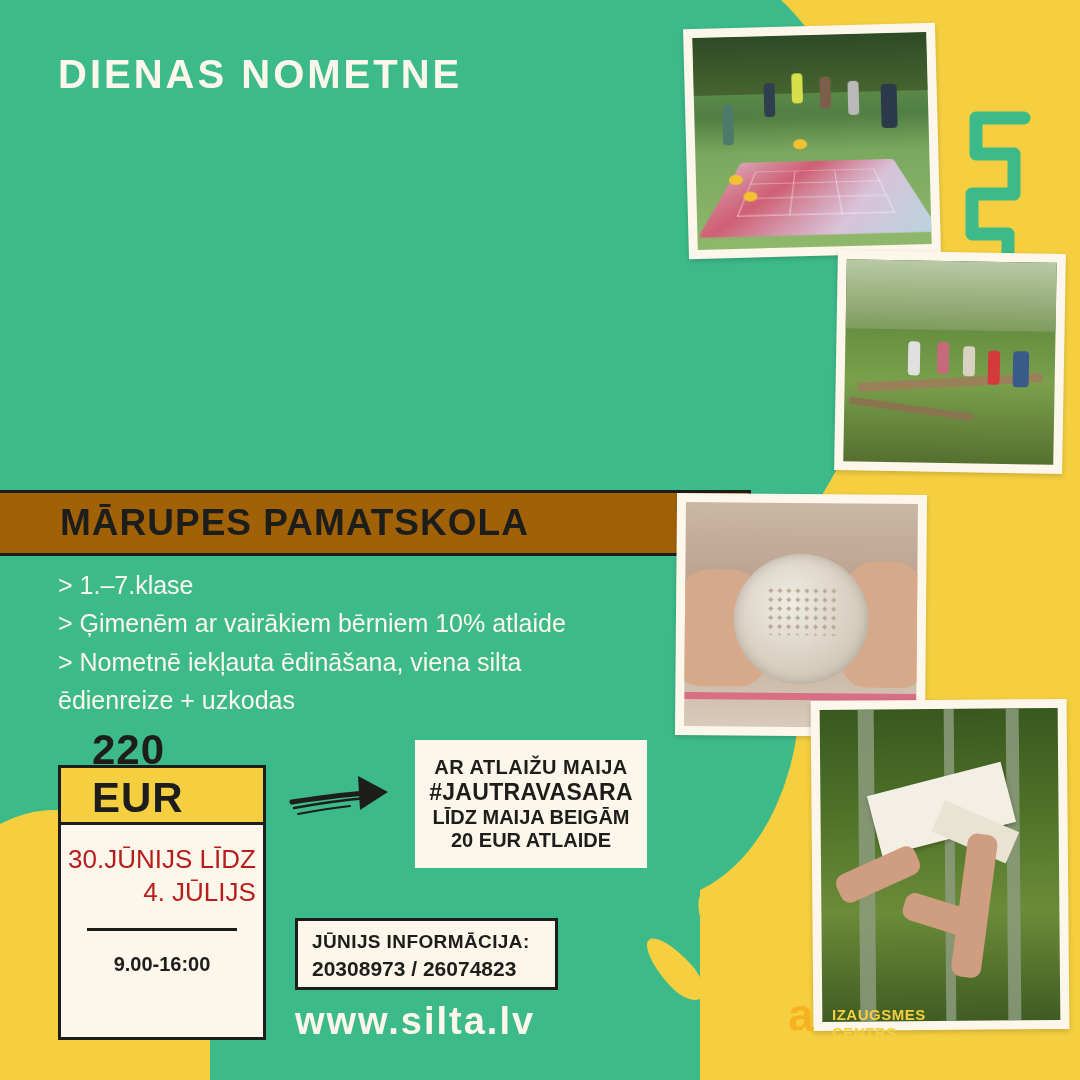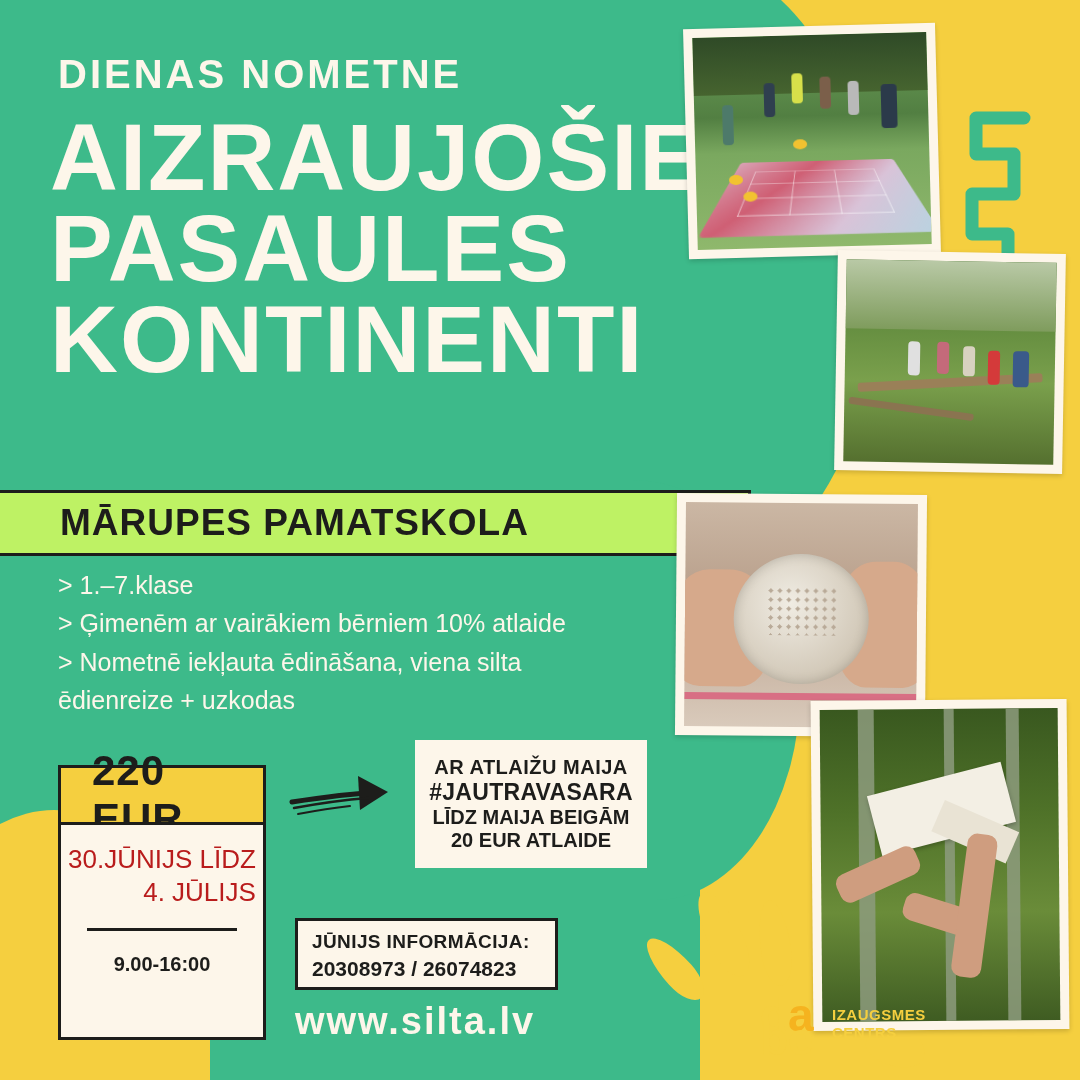--- a/index.html
+++ b/index.html
@@ -63,21 +63,21 @@
     font-weight: bold;
     line-height: 0.97;
     letter-spacing: 2px;
     text-transform: uppercase;
   }
   .headline div { white-space: nowrap; }
 
   .school-band {
     position: absolute; left: 0px; top: 490px;
     width: 751px; height: 66px;
-    background: #bef264;
+    background: #a16207;
     border: 3px solid #1d1d1b;
     border-left: none;
     display: flex; align-items: center;
   }
   .school-band span {
     padding-left: 60px;
     font-size: 37px; font-weight: bold;
     color: #1d1d1b; letter-spacing: 1px;
   }
 
@@ -90,21 +90,21 @@
   }
   .bullets .b { white-space: nowrap; }
   .bullets .cont { white-space: nowrap; }
 
   
   .price-box {
     position: absolute; left: 58px; top: 765px;
     width: 208px; height: 60px;
     background: #f5cf3f;
     border: 3px solid #1d1d1b;
-    display: flex; align-items: center; justify-content: center; padding-left: 31px;
+    display: flex; align-items: flex-end; justify-content: center; padding-left: 31px;
   }
   .price-box span {
     font-size: 42px; font-weight: bold; color: #1d1d1b;
     letter-spacing: 1px;
   }
   .date-box {
     position: absolute; left: 58px; top: 825px;
     width: 208px; height: 215px;
     background: #fdf6ea;
     border: 3px solid #1d1d1b;
@@ -283,25 +283,20 @@
   <div class="petal" style="left:760px; top:900px; width:30px; height:86px; transform: rotate(-8deg);"></div>
   <div class="petal" style="left:660px; top:930px; width:30px; height:78px; transform: rotate(-42deg);"></div>
   <div class="petal" style="left:866px; top:1026px; width:60px; height:40px; transform: rotate(16deg);"></div>
 
   <svg class="squiggle" width="90" height="170" viewBox="0 0 90 170">
     <path d="M62 8 H14 V44 H52 V84 H10 V124 H46 V160 H6" fill="none" stroke="#3dba8a" stroke-width="13" stroke-linecap="round" stroke-linejoin="round"></path>
   </svg>
 
   <div class="kicker">DIENAS NOMETNE</div>
 
-  <div class="headline">
-    <div>AIZRAUJOŠIE</div>
-    <div>PASAULES</div>
-    <div>KONTINENTI</div>
-  </div>
 
   <div class="school-band">
     <span>MĀRUPES PAMATSKOLA</span>
   </div>
 
   <div class="bullets">
     <div class="b">&gt; 1.–7.klase</div>
     <div class="b">&gt; Ģimenēm ar vairākiem bērniem 10% atlaide</div>
     <div class="b">&gt; Nometnē iekļauta ēdināšana, viena  silta</div>
     <div class="cont">ēdienreize + uzkodas</div>

